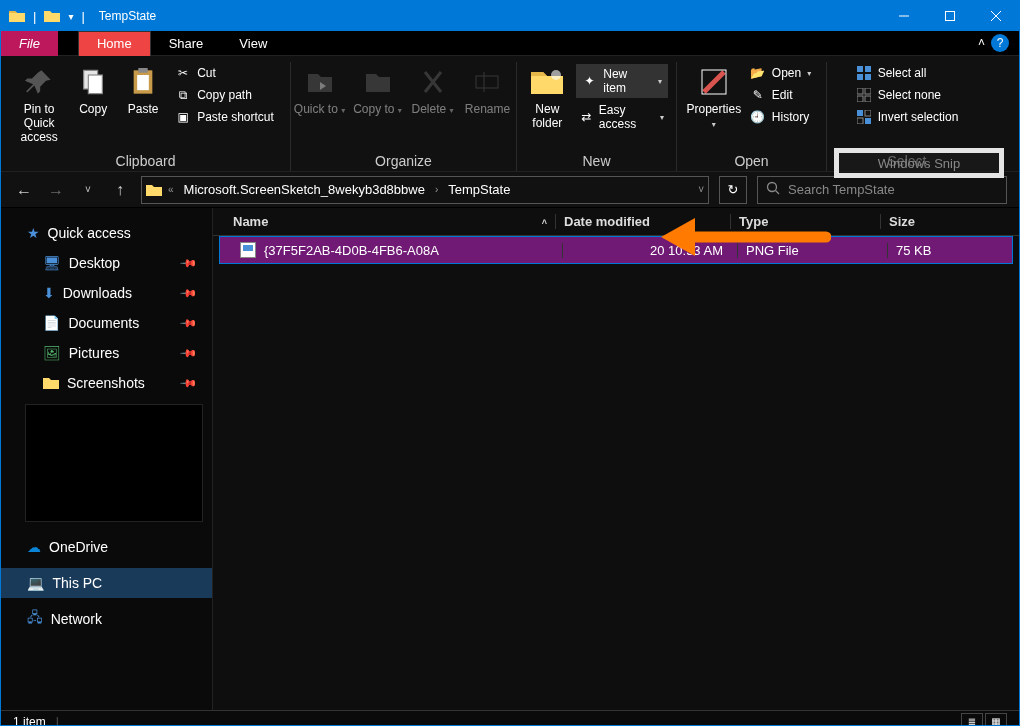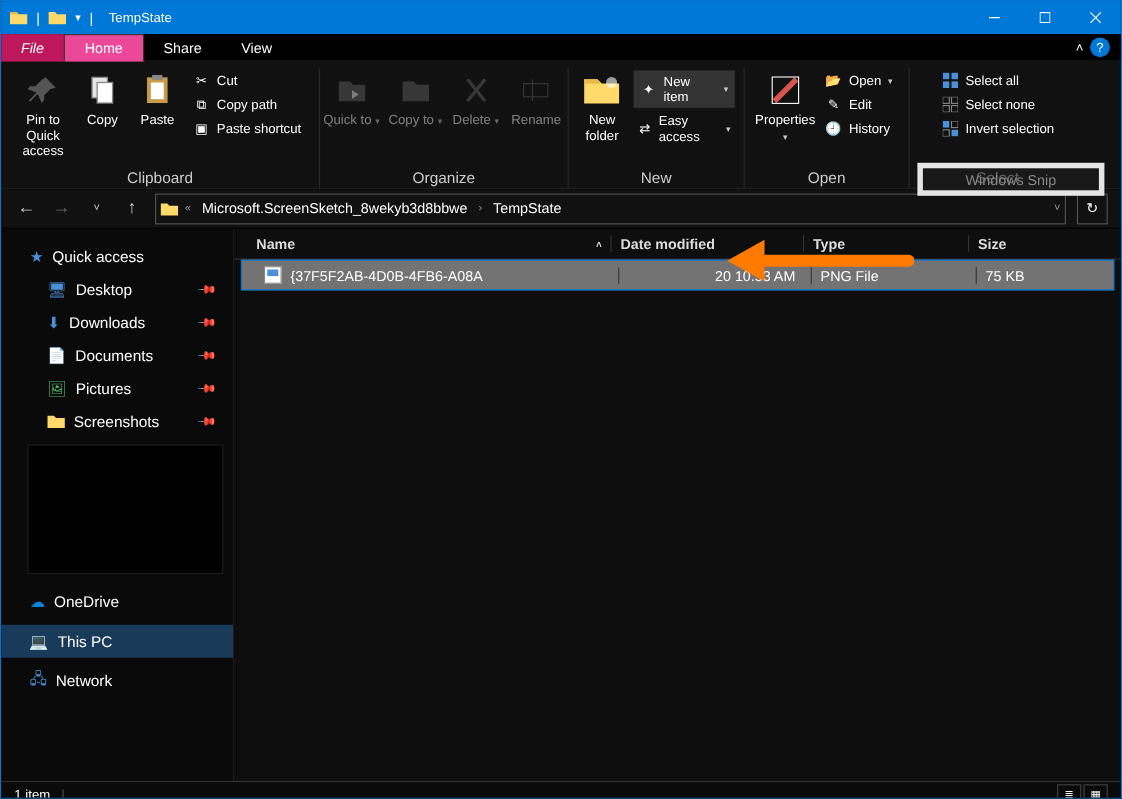--- a/index.html
+++ b/index.html
@@ -11,21 +11,21 @@
 .titlebar .title { padding-left: 14px; font-size: 12px; }
 .titlebar .win-controls { margin-left: auto; display: flex; }
 .titlebar .win-controls div { width: 46px; height: 30px; display: flex; align-items: center; justify-content: center; font-size: 12px; }
 .folder-icon { width: 16px; height: 14px; display: inline-block; }
 .folder-svg { width: 16px; height: 14px; }
 
 
 .tabrow { height: 25px; background: #000; display: flex; align-items: center; border-bottom: 1px solid #222; }
 .tabrow .file-tab { background: #be185d; color: #fff; padding: 3px 18px; height: 25px; display: flex; align-items: center; font-style: italic; }
 .tabrow .tab { padding: 3px 18px; color: #fff; height: 25px; display: flex; align-items: center; }
-.tabrow .tab.active { background: #ec4899; border-top: 1px solid #333; border-left: 1px solid #333; border-right: 1px solid #333; }
+.tabrow .tab.active { background: #ef4444; border-top: 1px solid #333; border-left: 1px solid #333; border-right: 1px solid #333; margin-left: 20px; }
 .tabrow .collapse { margin-left: auto; display: flex; align-items: center; gap: 6px; padding-right: 10px; }
 .help-circle { width: 18px; height: 18px; background: #0078d7; border-radius: 50%; display: flex; align-items: center; justify-content: center; font-size: 12px; color: #fff; }
 
 
 .ribbon { height: 116px; background: #111; display: flex; border-bottom: 1px solid #222; padding-top: 6px; }
 .ribbon-group { border-right: 1px solid #2a2a2a; padding: 0 8px; display: flex; flex-direction: column; align-items: center; }
 .ribbon-group .group-body { flex: 1; display: flex; align-items: flex-start; gap: 6px; }
 .ribbon-group .group-label { font-size: 14px; color: #ccc; padding-bottom: 2px; text-align: center; width: 100%; }
 .big-btn { display: flex; flex-direction: column; align-items: center; justify-content: flex-end; width: 52px; padding-top: 4px; color: #fff; }
 .big-btn .icon { width: 32px; height: 32px; display: flex; align-items: center; justify-content: center; margin-bottom: 4px; }
@@ -54,21 +54,21 @@
 .side-thumb { width: 178px; height: 118px; background: #000; margin: 6px 0 10px 24px; border: 1px solid #222; }
 
 
 .filearea { flex: 1; background: #0e0e0e; position: relative; }
 .colheaders { height: 28px; display: flex; border-bottom: 1px solid #333; align-items: center; padding-left: 12px; }
 .colheaders .col { padding: 0 8px; color: #ddd; font-size: 13px; display: flex; align-items: center; gap: 8px; font-weight: bold; }
 .col.name { width: 330px; }
 .col.date { width: 175px; border-left: 1px solid #333; }
 .col.type { width: 150px; border-left: 1px solid #333; }
 .col.size { width: 100px; border-left: 1px solid #333; }
-.filerow { height: 28px; display: flex; align-items: center; padding-left: 12px; background: #737373; border: 1px solid #0078d7; margin: 0 6px; }
+.filerow { height: 28px; display: flex; align-items: center; padding-left: 12px; background: #701a75; border: 1px solid #0078d7; margin: 0 6px; }
 .filerow .col { padding: 0 8px; font-size: 13px; }
 .filerow .col.size { }
 .file-icon { width: 16px; height: 16px; background: #fff; border: 1px solid #888; display: inline-block; margin-right: 8px; position: relative; }
 .file-icon::after { content:""; position:absolute; top:2px; left:2px; width:10px; height:6px; background:#4a90d9; }
 
 
 .arrow-annot { position: absolute; left: 448px; top: 4px; z-index: 50; }
 
 
 .statusbar { height: 22px; background: #0a0a0a; border-top: 1px solid #333; display: flex; align-items: center; padding: 0 12px; font-size: 12px; }
@@ -332,20 +332,29 @@
     <span class="folder-icon"><svg class="folder-svg" viewBox="0 0 16 14">
           <path d="M0 2h6l2 2h8v9H0z" fill="#ffd96a"></path>
         </svg></span>
     <span class="sep">«</span>
     <span class="crumb">Microsoft.ScreenSketch_8wekyb3d8bbwe</span>
     <span class="sep">›</span>
     <span class="crumb">TempState</span>
     <span style="margin-left:auto;" class="sep">˅</span>
   </div>
   <div class="refresh-box">↻</div>
+  <div class="searchbox">
+    <span>
+      <svg width="14" height="14" viewBox="0 0 14 14">
+          <circle cx="6" cy="6" r="4.5" fill="none" stroke="#888" stroke-width="1.3"></circle>
+          <line x1="9.5" y1="9.5" x2="13" y2="13" stroke="#888" stroke-width="1.3"></line>
+        </svg>
+    </span>
+    <span>Search TempState</span>
+  </div>
 </div>
 
 <div class="mainarea">
 
   <div class="sidebar">
     <div class="side-item">
       <span style="color:#4a90d9;">★</span>
       <span>Quick access</span>
     </div>
     <div class="side-item level2">

